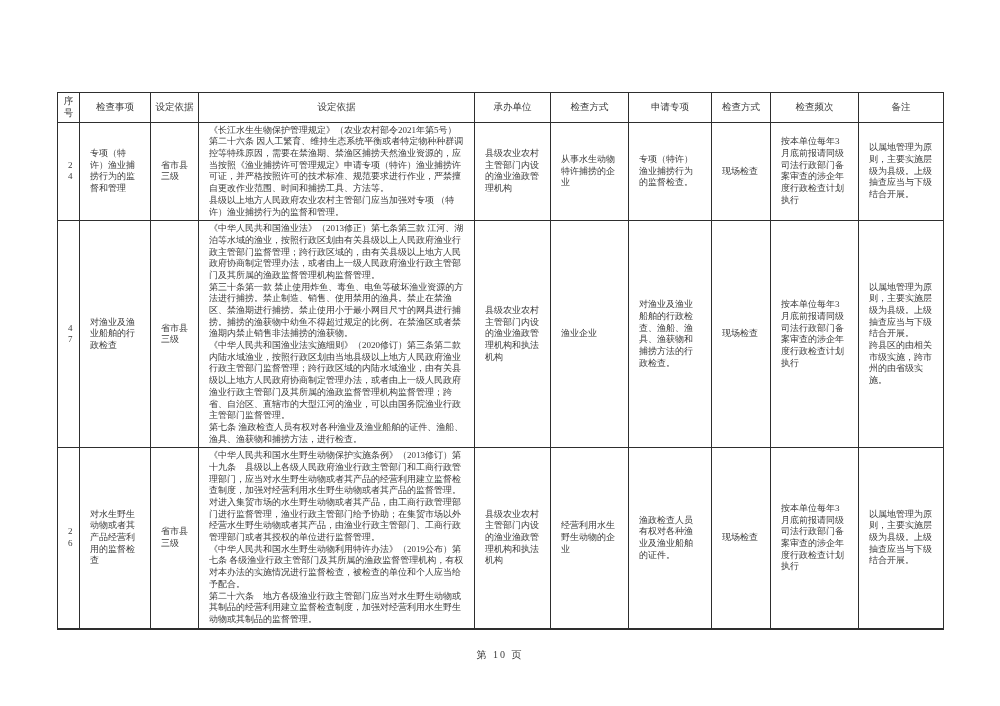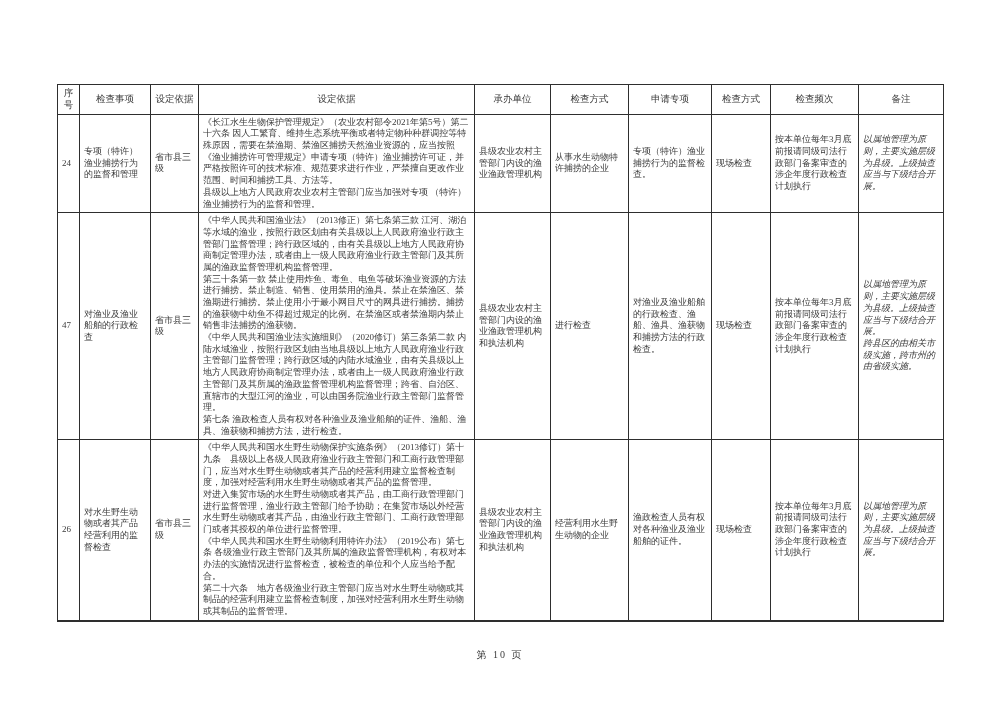--- a/index.html
+++ b/index.html
@@ -10,33 +10,33 @@
   body {
     width: 1000px;
     height: 706px;
     position: relative;
     font-family: "Liberation Serif", "DejaVu Serif", serif;
     color: #3a3a3a;
   }
   .doc-table {
     position: absolute;
     left: 57px;
-    top: 84px;
+    top: 92px;
     width: 886px;
     border-collapse: collapse;
     table-layout: fixed;
     border: 1px solid #2e2e2e;
     border-bottom-width: 2px;
   }
   .doc-table th, .doc-table td {
     border: 1px solid #2e2e2e;
     font-size: 9px;
     line-height: 1.3;
     color: #3a3a3a;
-    padding: 2px 4px;
+    padding: 2px 10px;
     vertical-align: middle;
     text-align: left;
     overflow: hidden;
     word-break: break-all;
   }
   .doc-table th {
     font-weight: normal;
     text-align: center;
     font-size: 9.5px;
     height: 24px;
@@ -49,21 +49,20 @@
     text-align: center;
     padding: 2px 1px;
   }
   .cell-basis {
     white-space: pre-wrap;
     line-height: 1.28;
     padding: 2px 5px;
   }
   .cell-note {
     white-space: pre-wrap;
-    font-style: italic;
   }
   .page-footer {
     position: absolute;
     top: 648px;
     left: 0;
     width: 1000px;
     text-align: center;
     font-size: 10px;
     letter-spacing: 2px;
     color: #3a3a3a;
@@ -115,21 +114,21 @@
     </tr>
     <tr class="row-25">
       <td class="cell-seq">47</td>
       <td>对渔业及渔业船舶的行政检查</td>
       <td>省市县三级</td>
       <td class="cell-basis">《中华人民共和国渔业法》（2013修正）第七条第三款 江河、湖泊等水域的渔业，按照行政区划由有关县级以上人民政府渔业行政主管部门监督管理；跨行政区域的，由有关县级以上地方人民政府协商制定管理办法，或者由上一级人民政府渔业行政主管部门及其所属的渔政监督管理机构监督管理。
 第三十条第一款 禁止使用炸鱼、毒鱼、电鱼等破坏渔业资源的方法进行捕捞。禁止制造、销售、使用禁用的渔具。禁止在禁渔区、禁渔期进行捕捞。禁止使用小于最小网目尺寸的网具进行捕捞。捕捞的渔获物中幼鱼不得超过规定的比例。在禁渔区或者禁渔期内禁止销售非法捕捞的渔获物。
 《中华人民共和国渔业法实施细则》（2020修订）第三条第二款 内陆水域渔业，按照行政区划由当地县级以上地方人民政府渔业行政主管部门监督管理；跨行政区域的内陆水域渔业，由有关县级以上地方人民政府协商制定管理办法，或者由上一级人民政府渔业行政主管部门及其所属的渔政监督管理机构监督管理；跨省、自治区、直辖市的大型江河的渔业，可以由国务院渔业行政主管部门监督管理。
 第七条 渔政检查人员有权对各种渔业及渔业船舶的证件、渔船、渔具、渔获物和捕捞方法，进行检查。</td>
       <td>县级农业农村主管部门内设的渔业渔政管理机构和执法机构</td>
-      <td>进行检查</td>
+      <td>渔业企业</td>
       <td>对渔业及渔业船舶的行政检查、渔船、渔具、渔获物和捕捞方法的行政检查。</td>
       <td>现场检查</td>
       <td>按本单位每年3月底前报请同级司法行政部门备案审查的涉企年度行政检查计划执行</td>
       <td class="cell-note">以属地管理为原则，主要实施层级为县级。上级抽查应当与下级结合开展。
 跨县区的由相关市级实施，跨市州的由省级实施。</td>
     </tr>
     <tr class="row-26">
       <td class="cell-seq">26</td>
       <td>对水生野生动物或者其产品经营利用的监督检查</td>
       <td>省市县三级</td>

